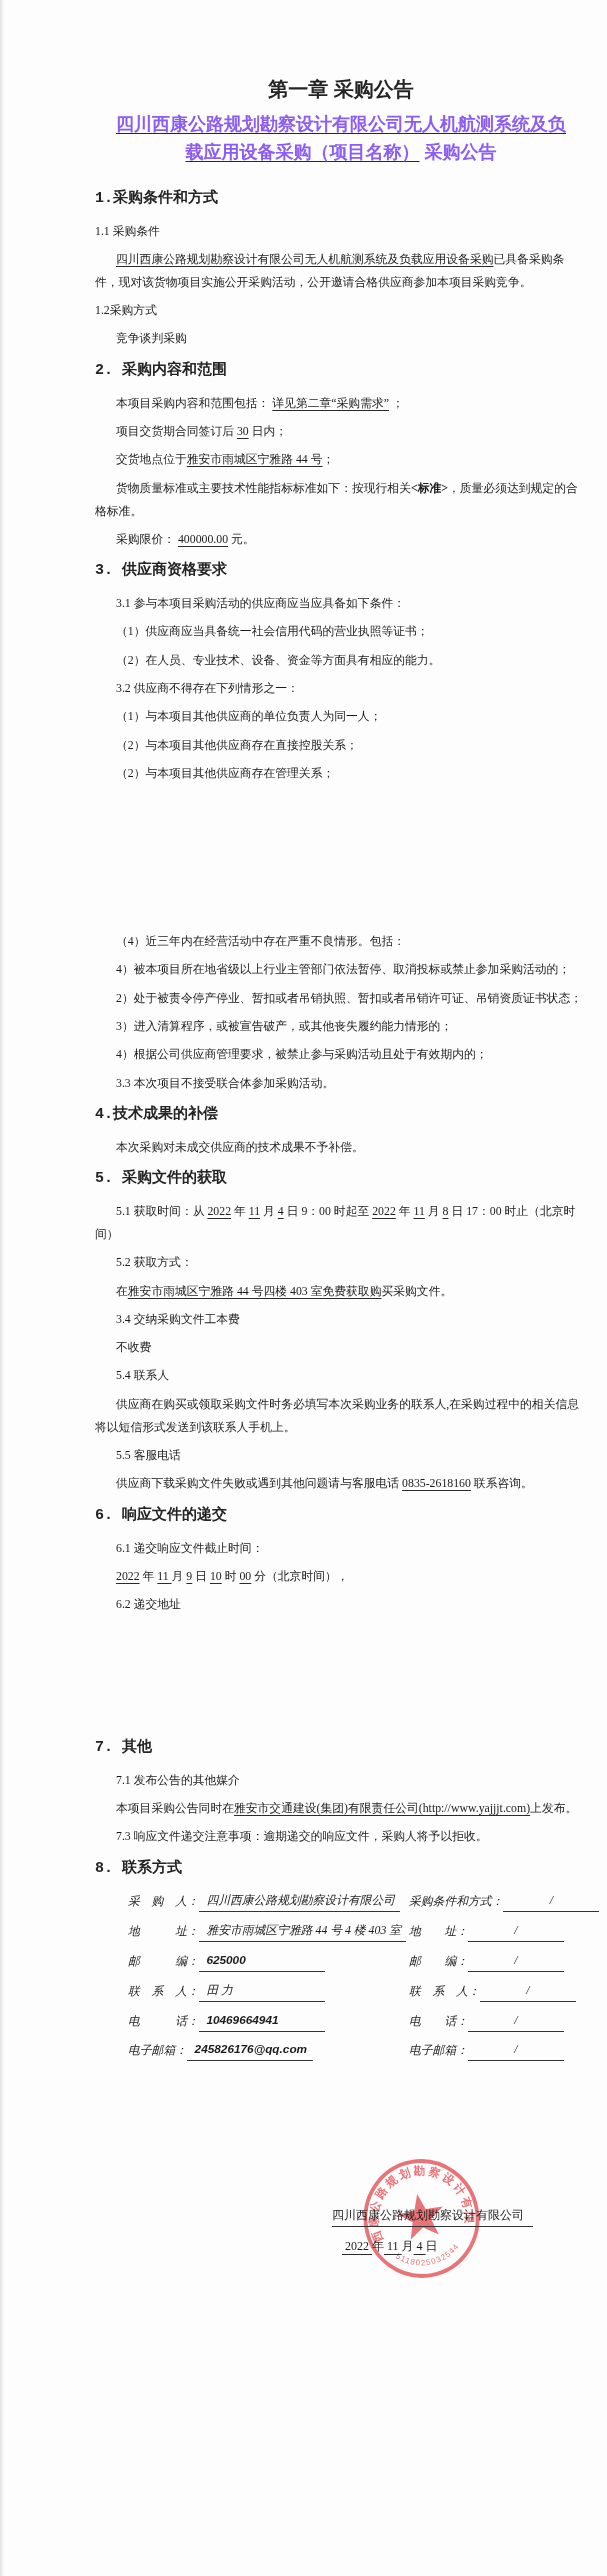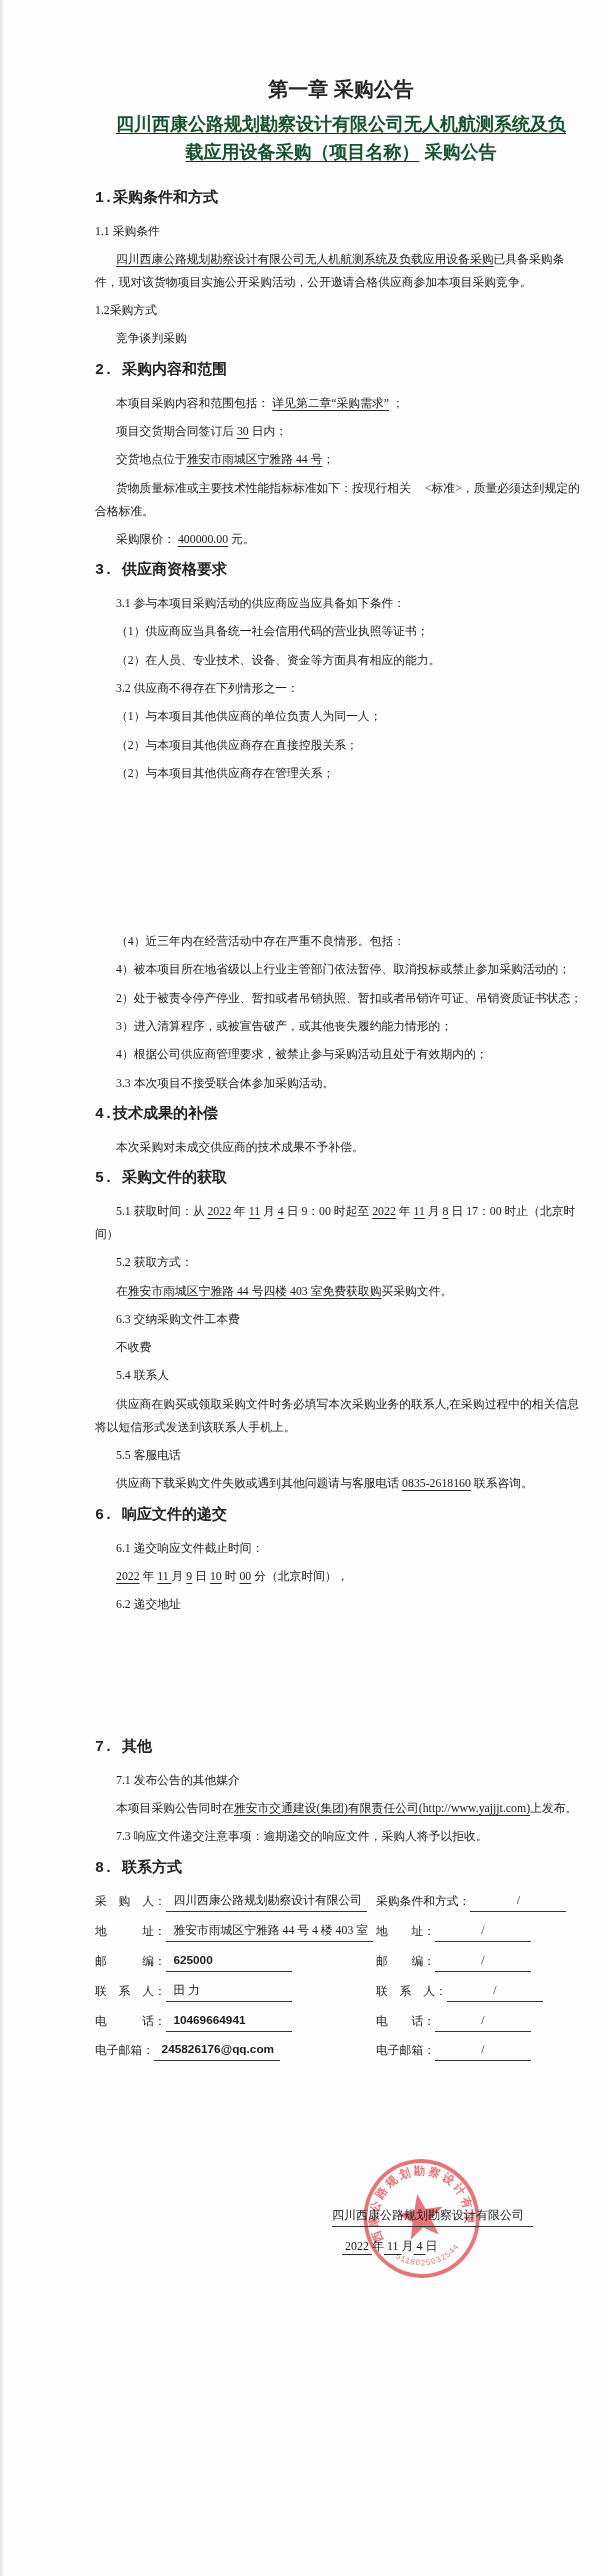--- a/index.html
+++ b/index.html
@@ -20,40 +20,40 @@
   }
   
   .chapter{
     margin:77px 0 0 0;text-align:center;
     font-family:"Liberation Sans","DejaVu Sans",sans-serif;
     font-weight:bold;font-size:20px;line-height:24px;color:#242424;
   }
   .doc-title{
     margin:9px 0 0 0;text-align:center;
     font-family:"Liberation Sans","DejaVu Sans",sans-serif;
-    font-weight:bold;font-size:18px;line-height:28px;color:#14532d;
+    font-weight:bold;font-size:18px;line-height:28px;color:#8b5cf6;
   }
   .sec-h{
     font-family:Liberation Mono, monospace;
     font-weight:bold;font-size:15px;line-height:20px;color:#242424;
     margin:23px 0 10.6px 0;
   }
   .sec-h.tight{margin-top:10.6px;}
   
   p.b{
     font-size:11.8px;line-height:23px;margin:0 0 5.3px 0;
     text-indent:21px;
   }
   p.b.noind{text-indent:0;}
   .u{text-decoration:underline;text-underline-offset:3px;text-decoration-thickness:0.8px;text-decoration-color:#2a2a2a;}
-  .bold{font-weight:normal;margin-left:14px;}
+  .bold{font-weight:bold;}
   .spacer-page{height:140px;}
   .spacer-page2{height:106px;}
   
-  .contact{margin-left:0;width:475px;}
+  .contact{margin-left:33px;width:475px;font-style:italic;}
   .c-row{display:flex;align-items:flex-end;margin-bottom:6.8px;font-size:11.8px;line-height:22px;}
   .c-col-l{flex:0 0 281px;display:flex;align-items:flex-end;}
   .c-col-r{flex:1;display:flex;align-items:flex-end;}
   .c-lbl{white-space:pre;flex:0 0 auto;}
   .c-val{border-bottom:0.8px solid #333;min-width:114px;padding:0 4.6px 0 7.6px;white-space:pre;}
   .c-val.center{min-width:90px;text-align:center;padding:0 3px;}
   .sans{font-family:"Liberation Sans","DejaVu Sans",sans-serif;font-weight:bold;}
   
   .sig-company{
     position:absolute;left:332px;top:2206px;
@@ -115,21 +115,21 @@
     <p class="b">4）根据公司供应商管理要求，被禁止参与采购活动且处于有效期内的；</p>
     <p class="b">3.3 本次项目不接受联合体参加采购活动。</p>
 
     <div class="sec-h tight">4.技术成果的补偿</div>
     <p class="b">本次采购对未成交供应商的技术成果不予补偿。</p>
 
     <div class="sec-h tight">5.  采购文件的获取</div>
     <p class="b"><span>5.1 获取时间：从 </span><span class="u">2022</span><span> 年 </span><span class="u">11</span><span> 月  </span><span class="u">4</span><span>  日 9：00 时起至 </span><span class="u">2022</span><span>  年 </span><span class="u">11</span><span> 月 </span><span class="u">8</span><span>  日 17：00 时止（北京时间）</span></p>
     <p class="b">5.2 获取方式：</p>
     <p class="b"><span>在</span><span class="u">雅安市雨城区宁雅路 44 号四楼 403 室免费获取购</span><span>买采购文件。</span></p>
-    <p class="b">6.3 交纳采购文件工本费</p>
+    <p class="b">3.4 交纳采购文件工本费</p>
     <p class="b">不收费</p>
     <p class="b">5.4 联系人</p>
     <p class="b">供应商在购买或领取采购文件时务必填写本次采购业务的联系人,在采购过程中的相关信息将以短信形式发送到该联系人手机上。</p>
     <p class="b">5.5 客服电话</p>
     <p class="b"><span>供应商下载采购文件失败或遇到其他问题请与客服电话 </span><span class="u">0835-2618160</span><span> 联系咨询。</span></p>
 
     <div class="sec-h tight">6.  响应文件的递交</div>
     <p class="b">6.1 递交响应文件截止时间：</p>
     <p class="b"><span class="u">2022</span><span> 年 </span><span class="u">11 </span><span> 月 </span><span class="u">9</span><span> 日 </span><span class="u">10</span><span> 时 </span><span class="u">00</span><span> 分（北京时间），</span></p>
     <p class="b">6.2 递交地址</p>

